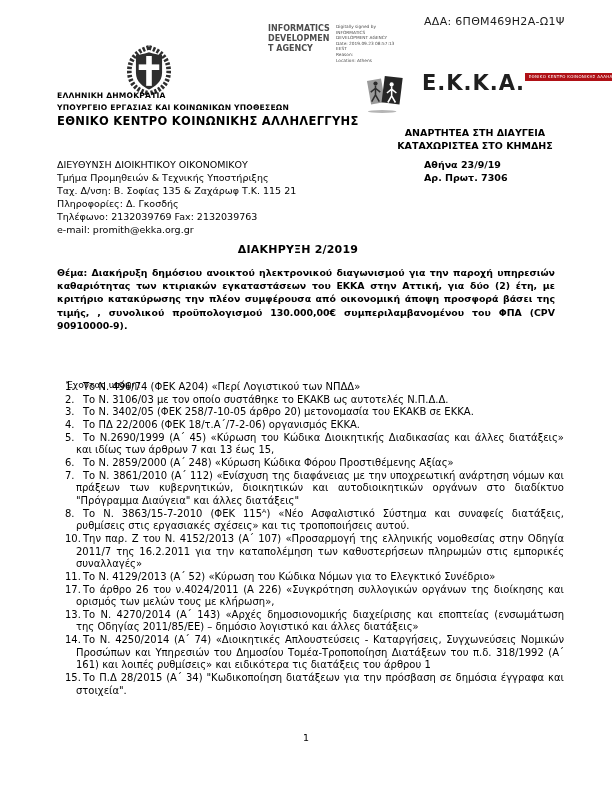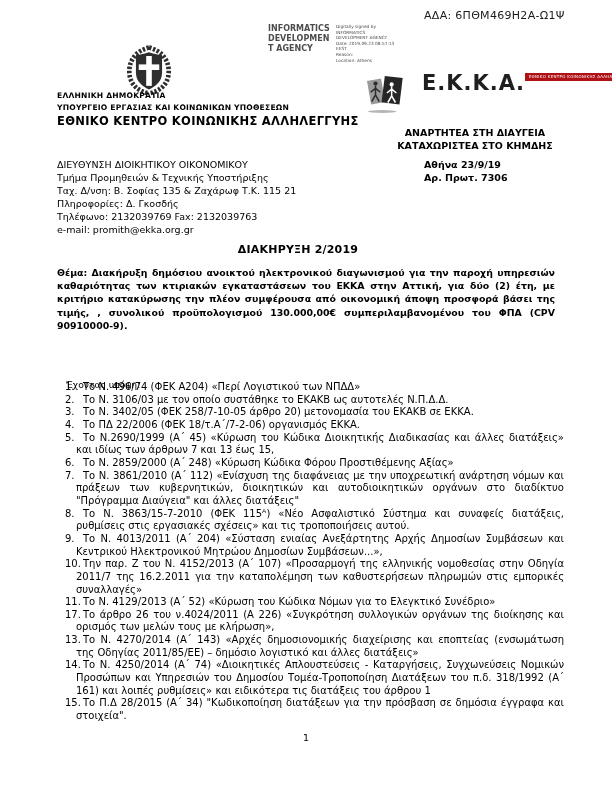--- a/index.html
+++ b/index.html
@@ -1,20 +1,20 @@
 <!DOCTYPE html>
 <html lang="el"><head>
 <meta charset="utf-8">
 <style>
   html,body{margin:0;padding:0;background:#ffffff;}
   .page{position:relative;width:612px;height:792px;background:#fff;overflow:hidden;
         font-family:"DejaVu Sans","Liberation Sans",sans-serif;color:#000;}
   .abs{position:absolute;}
   
-  .ada{left:424px;top:9px;font-size:11px;letter-spacing:.3px;color:#1a1a1a;}
+  .ada{left:424px;top:15px;font-size:11px;letter-spacing:.3px;color:#1a1a1a;}
   
   .stamp-large{left:268px;top:24px;width:66px;font-size:8px;font-weight:bold;line-height:10px;
                color:#4d4d4d;overflow-wrap:anywhere;}
   .stamp-small{left:336px;top:24px;width:64px;font-size:4.3px;line-height:5.6px;color:#4d4d4d;}
   
   .emblem{left:121px;top:43px;}
   
   .gov{left:57px;top:91px;}
   .gov-l1,.gov-l2{font-size:7.6px;font-weight:bold;letter-spacing:.2px;margin-bottom:2.5px;}
   .gov-l3{font-size:11.5px;font-weight:bold;letter-spacing:.3px;margin-top:2px;}
@@ -142,23 +142,20 @@
       <div class="law-item">
     <span class="num">6.</span><span>Το Ν. 2859/2000 (Α΄ 248) «Κύρωση Κώδικα Φόρου Προστιθέμενης Αξίας»</span>
   </div>
       <div class="law-item">
     <span class="num">7.</span><span>Το Ν. 3861/2010 (Α΄ 112) «Ενίσχυση της διαφάνειας με την υποχρεωτική ανάρτηση νόμων και πράξεων των κυβερνητικών, διοικητικών και αυτοδιοικητικών οργάνων στο διαδίκτυο "Πρόγραμμα Διαύγεια" και άλλες διατάξεις"</span>
   </div>
       <div class="law-item">
     <span class="num">8.</span><span>Το Ν. 3863/15-7-2010 (ΦΕΚ 115ᴬ) «Νέο Ασφαλιστικό Σύστημα και συναφείς διατάξεις, ρυθμίσεις στις εργασιακές σχέσεις» και τις τροποποιήσεις αυτού.</span>
   </div>
       <div class="law-item">
-    <span class="num">9.</span><span>Το Ν. 4013/2011 (Α΄ 204) «Σύσταση ενιαίας Ανεξάρτητης Αρχής Δημοσίων Συμβάσεων και Κεντρικού Ηλεκτρονικού Μητρώου Δημοσίων Συμβάσεων...»,</span>
-  </div>
-      <div class="law-item">
     <span class="num">10.</span><span>Την παρ. Ζ του Ν. 4152/2013 (Α΄ 107) «Προσαρμογή της ελληνικής νομοθεσίας στην Οδηγία 2011/7 της 16.2.2011 για την καταπολέμηση των καθυστερήσεων πληρωμών στις εμπορικές συναλλαγές»</span>
   </div>
       <div class="law-item">
     <span class="num">11.</span><span>Το Ν. 4129/2013 (Α΄ 52) «Κύρωση του Κώδικα Νόμων για το Ελεγκτικό Συνέδριο»</span>
   </div>
       <div class="law-item">
     <span class="num">17.</span><span>Το άρθρο 26 του ν.4024/2011 (Α 226) «Συγκρότηση συλλογικών οργάνων της διοίκησης και ορισμός των μελών τους με κλήρωση»,</span>
   </div>
       <div class="law-item">
     <span class="num">13.</span><span>Το Ν. 4270/2014 (Α΄ 143) «Αρχές δημοσιονομικής διαχείρισης και εποπτείας (ενσωμάτωση της Οδηγίας 2011/85/ΕΕ) – δημόσιο λογιστικό και άλλες διατάξεις»</span>

